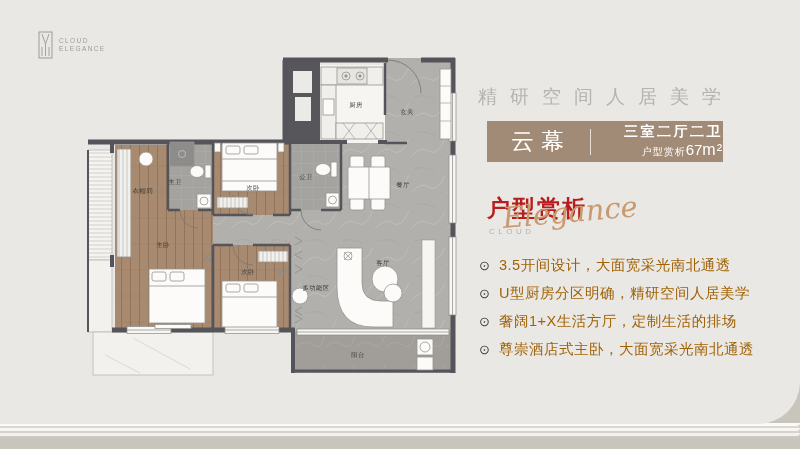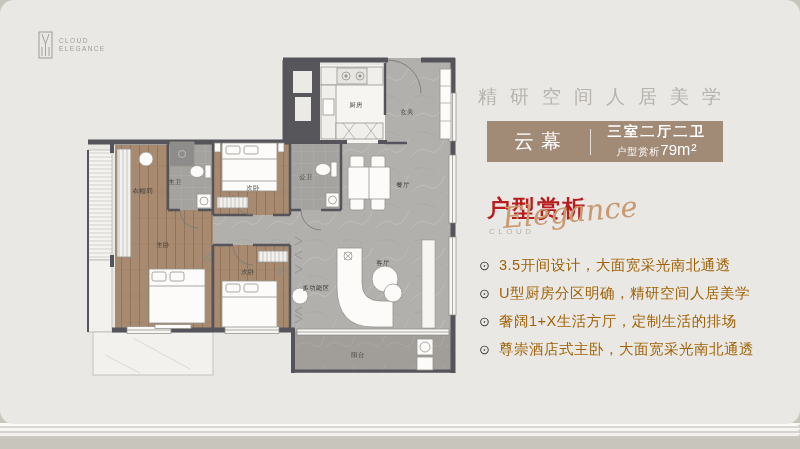--- a/index.html
+++ b/index.html
@@ -10,35 +10,35 @@
   .band   { position:absolute; left:0; bottom:0; width:100%; height:28px; background:#c8c5bd; }
   .stripe { position:absolute; left:0; width:100%; }
   .s1 { top:423px; height:3px; background:#fbfaf7; border-bottom-right-radius:38px; }
   .s2 { top:426px; height:2px; background:#dad8d3; border-bottom-right-radius:46px; }
   .s3 { top:428px; height:3px; background:#f7f6f3; border-bottom-right-radius:54px; }
   .s4 { top:431px; height:2px; background:#d5d3ce; border-bottom-right-radius:62px; }
   .s5 { top:433px; height:3px; background:#f2f1ee; border-bottom-right-radius:70px; }
   .s6 { top:436px; height:2px; background:#ccc9c2; border-bottom-right-radius:78px; }
 
   .sheet { position:absolute; left:0; top:0; width:800px; height:424px;
-           background:#e9e8e4; border-bottom-right-radius:42px;border-radius:14px; }
+           background:#e9e8e4; border-bottom-right-radius:42px; }
 
   
   .logo { position:absolute; left:38px; top:31px; display:flex; align-items:center; }
   .logo-text { margin-left:6px; font-size:6.5px; letter-spacing:1.4px; color:#9d9b93; line-height:8px; }
 
   
   .tagline { position:absolute; left:478px; top:84px; font-size:19px; letter-spacing:13px;
              color:#b7b4af; white-space:nowrap; }
   .badge { position:absolute; left:487px; top:121px; width:236px; height:41px;
            background:#a28b76; display:flex; align-items:center; color:#fff; }
-  .badge-name { width:103px; text-align:center; font-size:20px; letter-spacing:7px;
+  .badge-name { width:103px; text-align:center; font-size:23px; letter-spacing:7px;
                 padding-left:5px; font-weight:400; }
   .badge-divider { width:1px; height:26px; background:rgba(255,255,255,.72); }
-  .badge-right { flex:1; text-align:center; line-height:1.25; }
+  .badge-right { flex:1; text-align:right; line-height:1.25; }
   .badge-spec { font-size:14px; font-weight:bold; letter-spacing:2.5px; }
   .badge-area { font-size:10px; letter-spacing:1px; }
   .badge-area .num { font-size:15px; letter-spacing:0; }
   .badge-area .unit { font-size:16px; }
 
   .section-title { position:absolute; left:487px; top:193px; font-size:23px; font-weight:bold;
                    letter-spacing:2px; color:#b91c1c; }
   .sub-small  { position:absolute; left:489px; top:227px; font-size:8px; letter-spacing:3.5px;
                 color:#b4b1ab; }
   .sub-script { position:absolute; left:504px; top:201px; font-family:"DejaVu Serif", serif;
@@ -80,21 +80,21 @@
     </div>
 
     <div class="tagline">精研空间人居美学</div>
 
     <div class="badge">
       <div class="badge-name">云幕</div>
       <div class="badge-divider"></div>
       <div class="badge-right">
         <div class="badge-spec">三室二厅二卫</div>
         <div class="badge-area">
-          <span>户型赏析</span><span class="num">79</span><span class="unit">m²</span>
+          <span>户型赏析</span><span class="num">67</span><span class="unit">m²</span>
         </div>
       </div>
     </div>
 
     <div class="section-title">户型赏析</div>
     <div class="sub-small">CLOUD</div>
     <div class="sub-script">Elegance</div>
 
     <ul class="features">
         <li>

